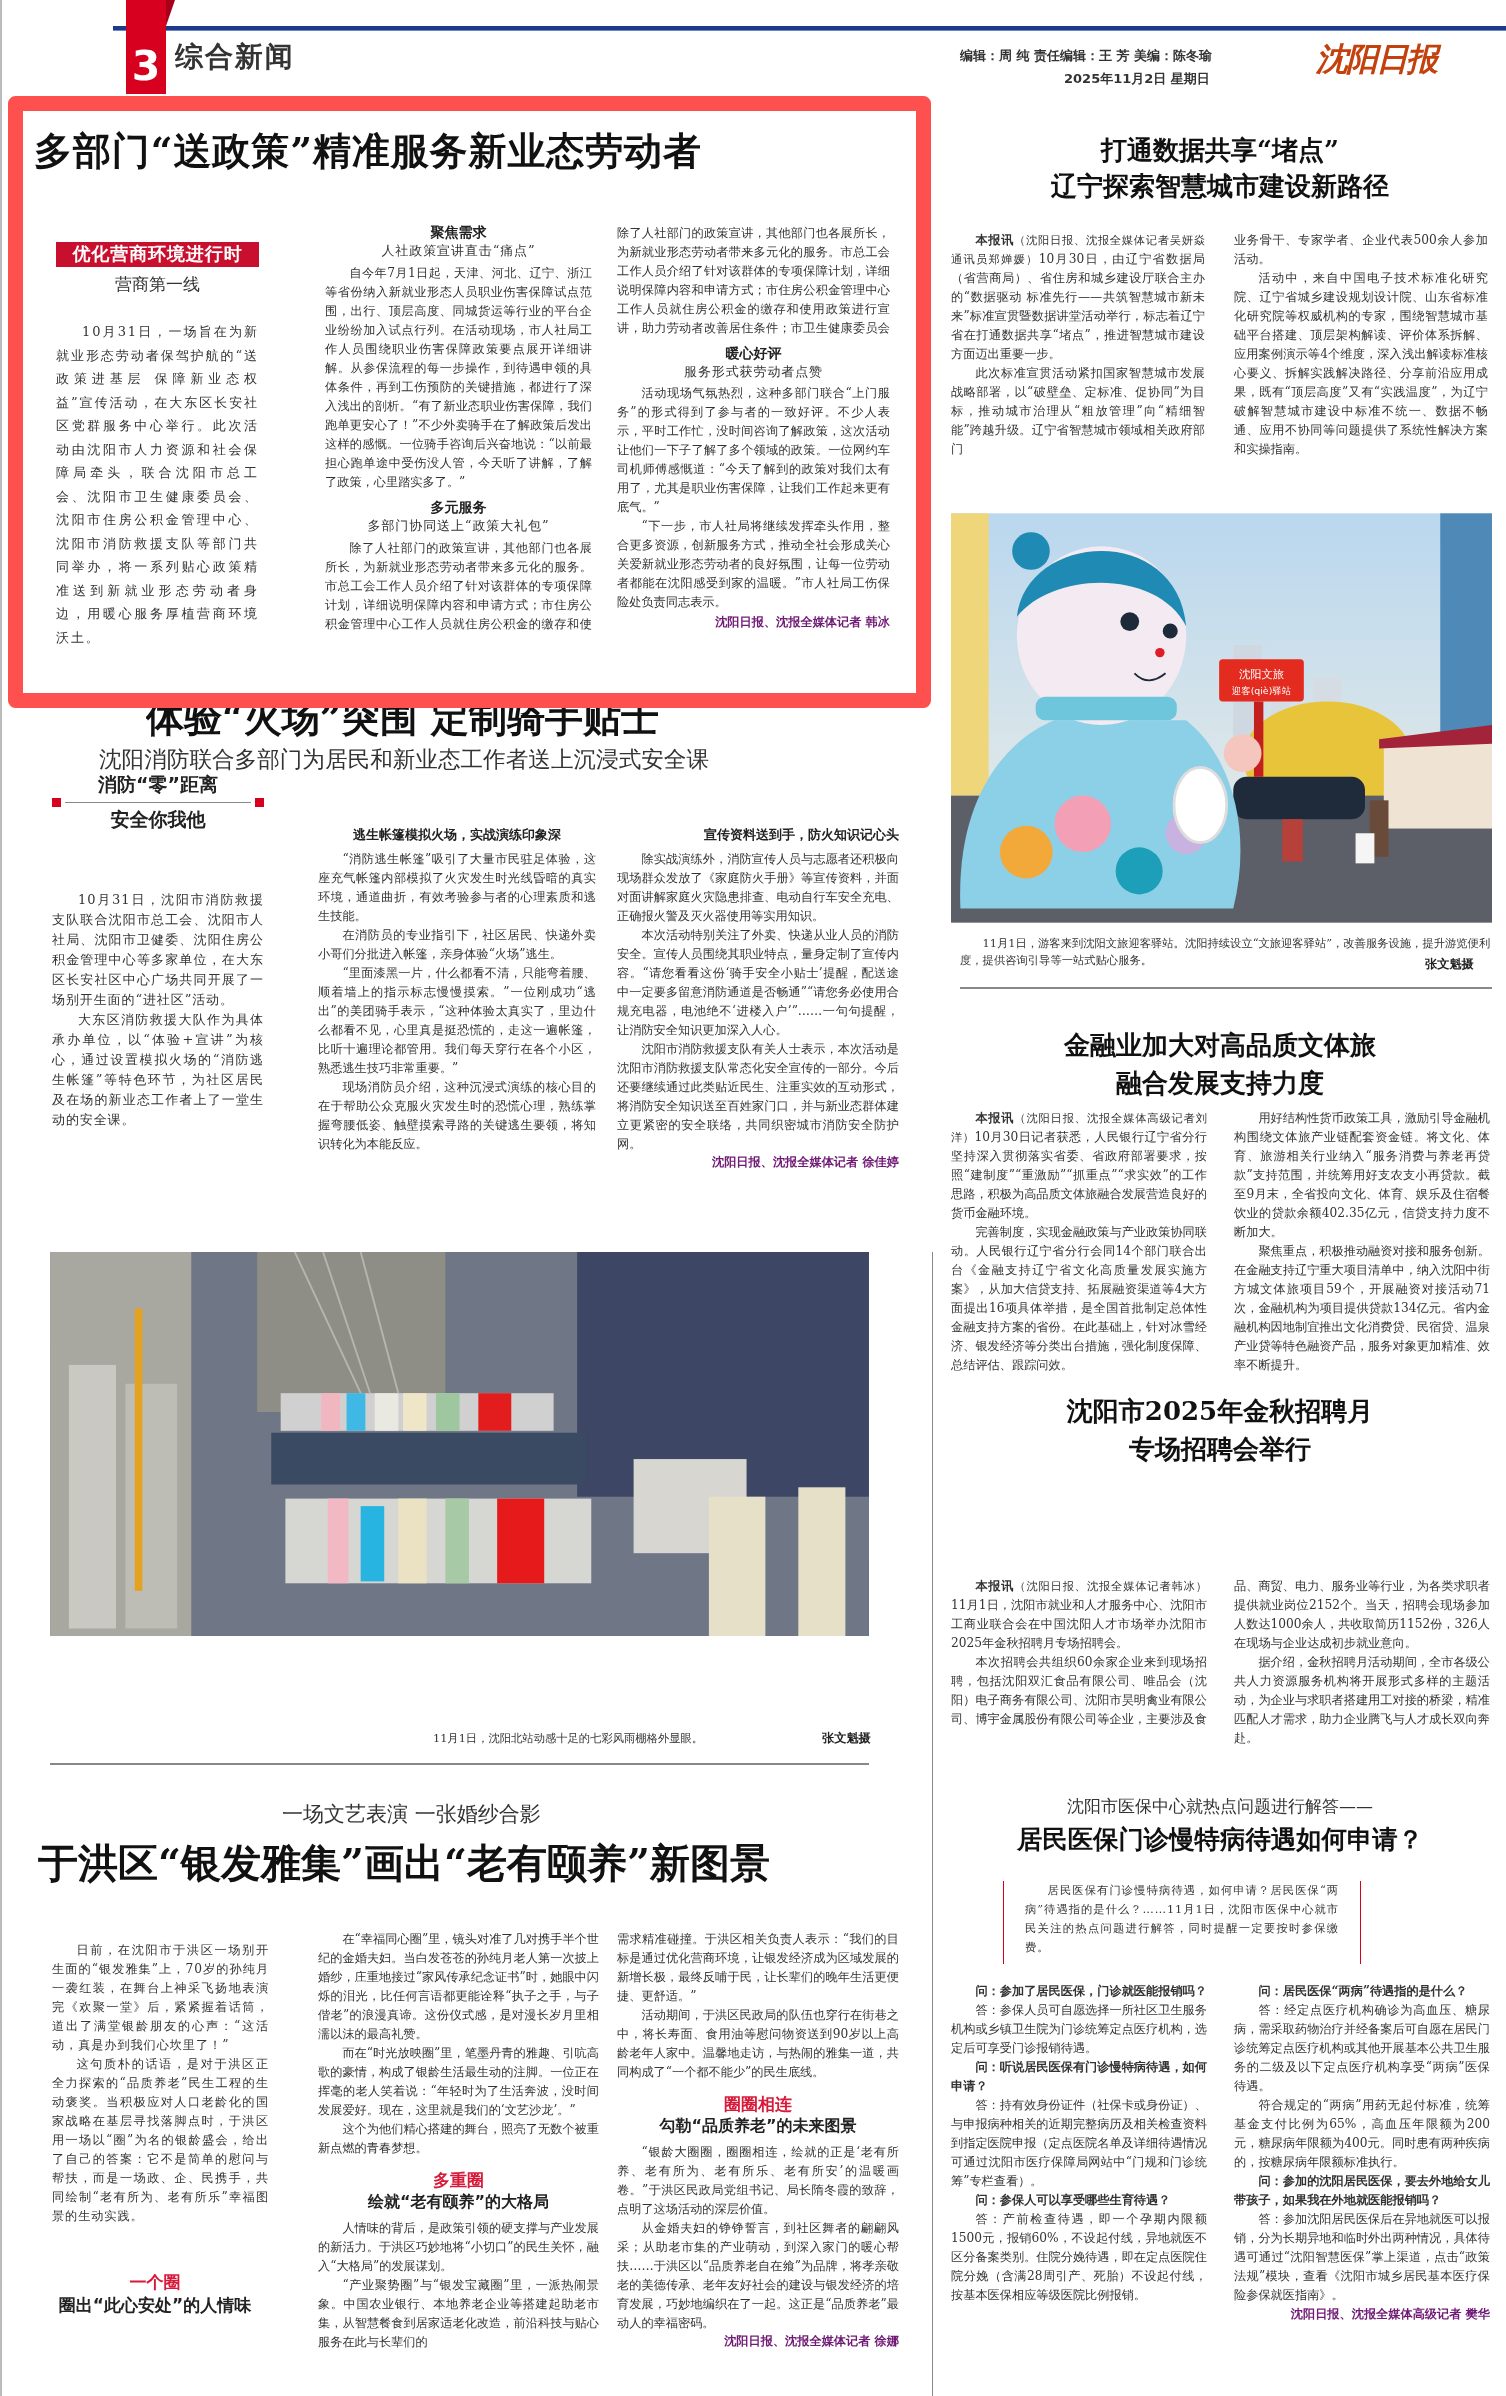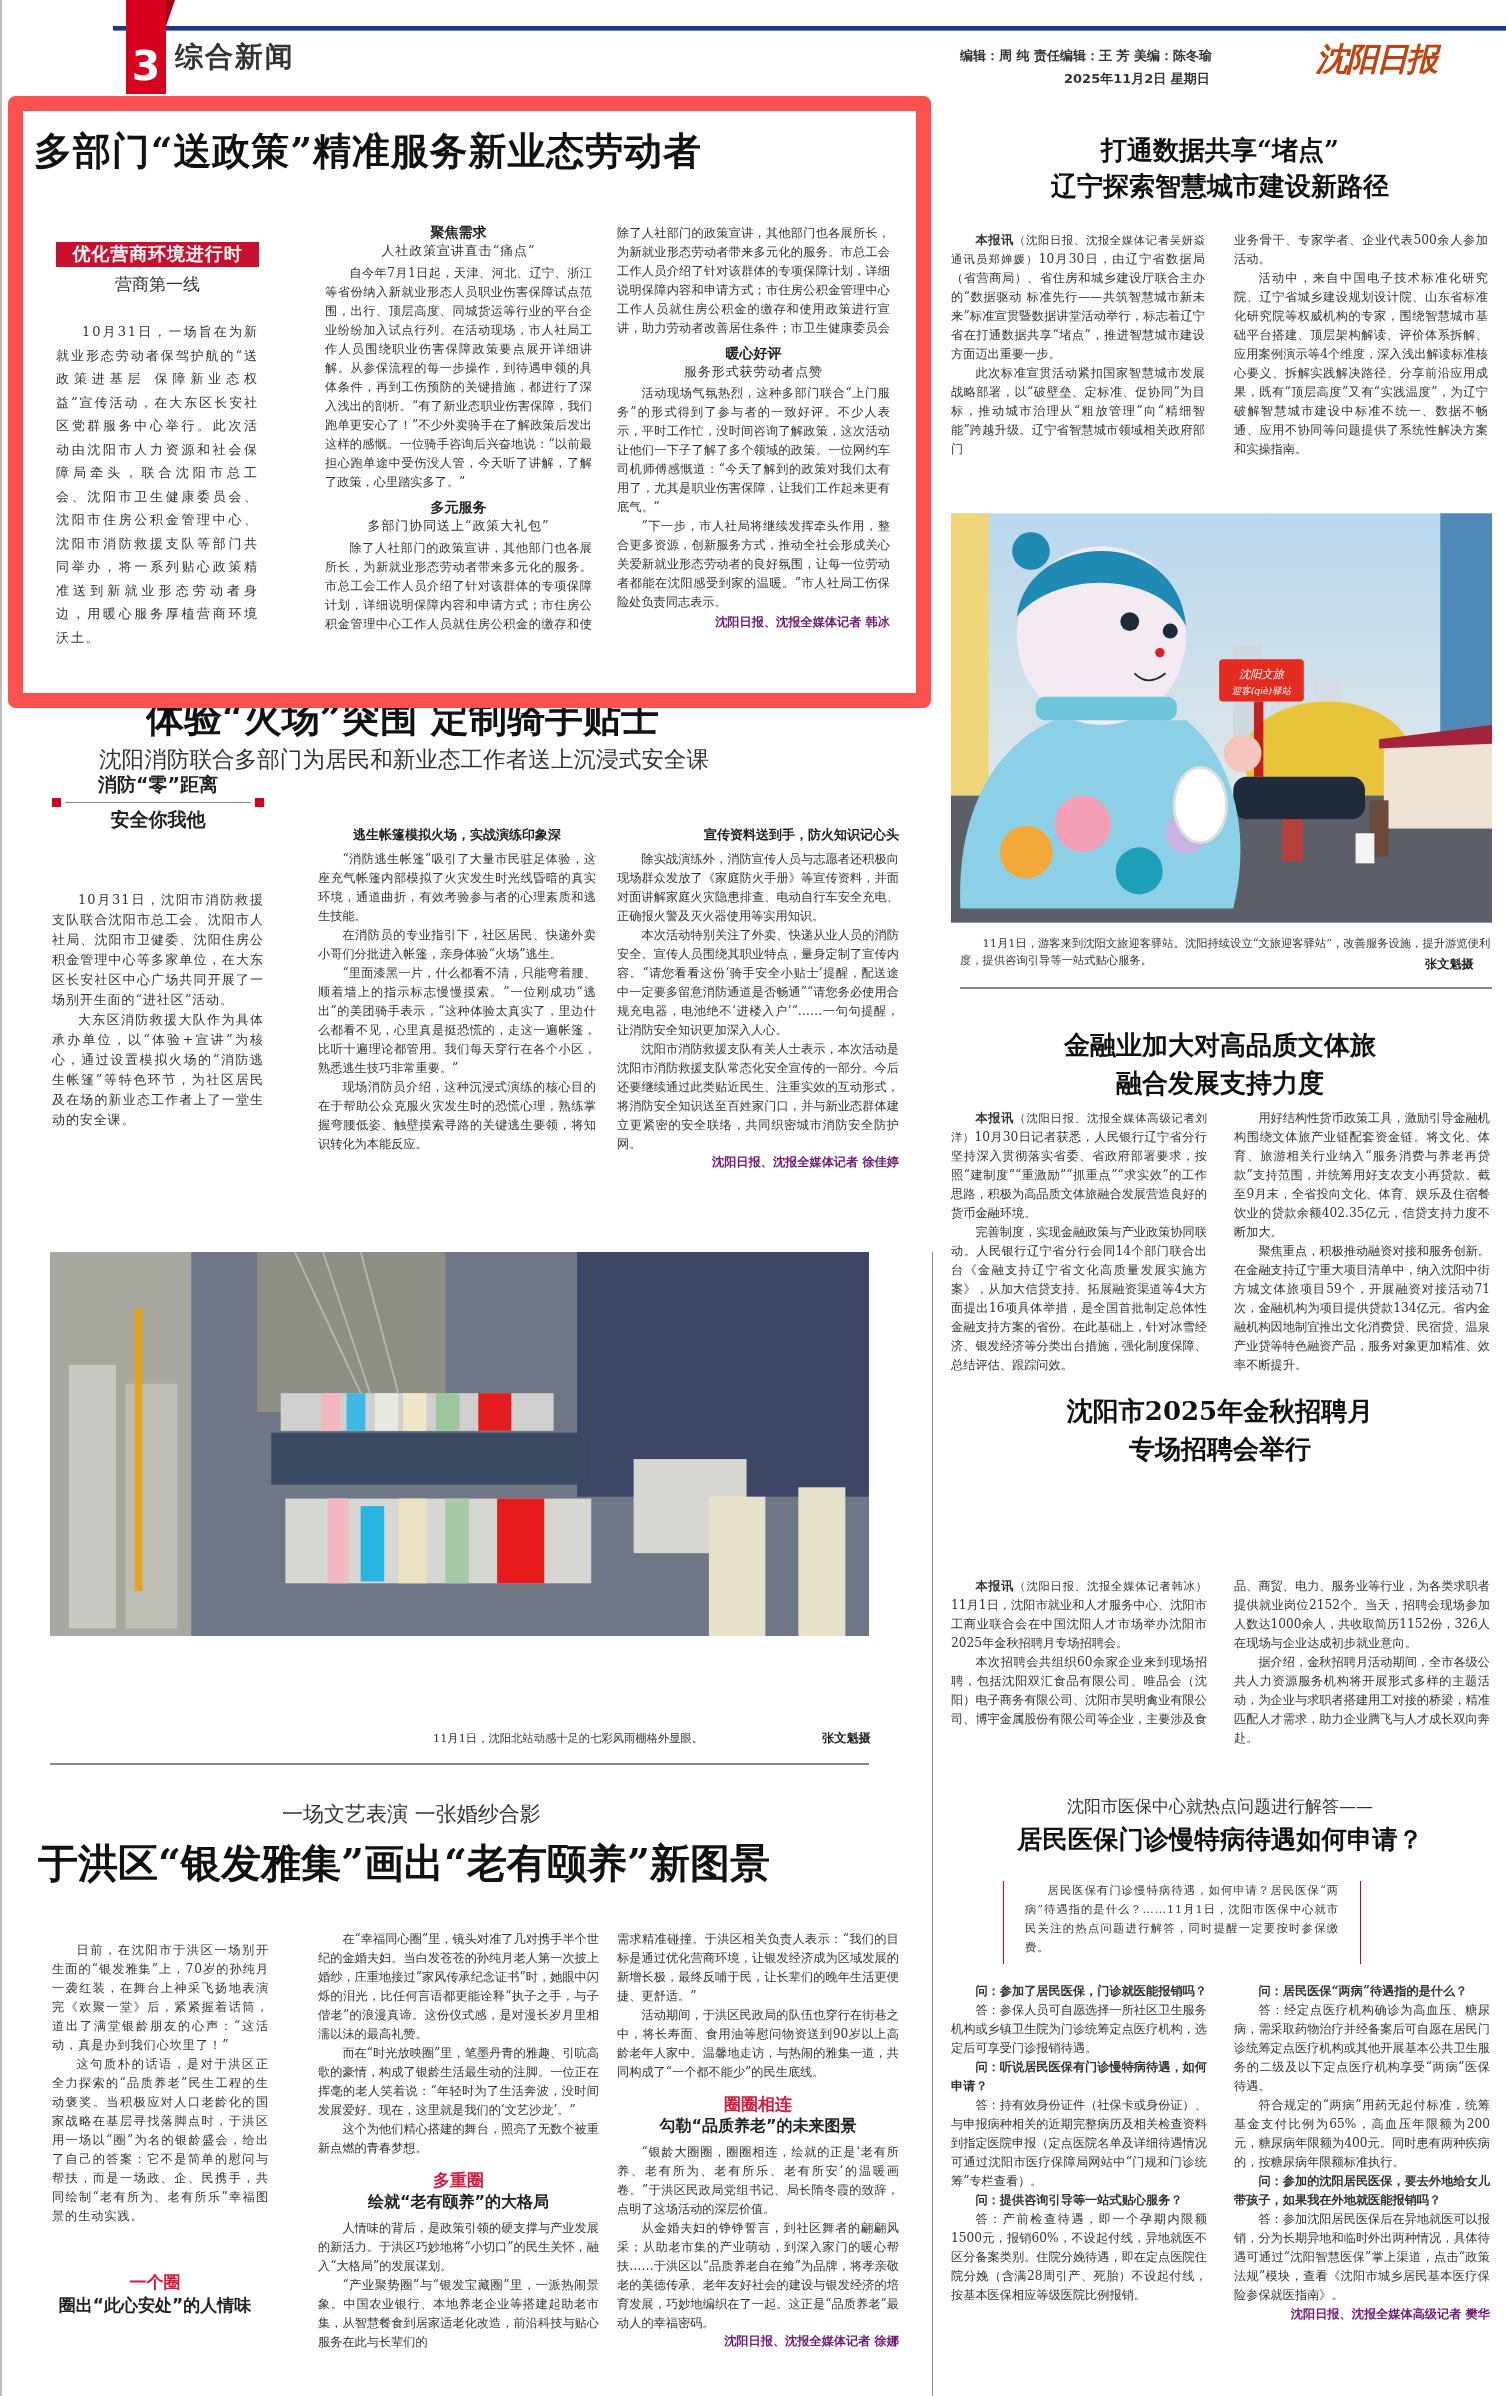--- a/index.html
+++ b/index.html
@@ -25,21 +25,21 @@
   .body-text { font-size: 12.2px; line-height: 19px; color: #333; text-align: justify; }
   .body-text p { text-indent: 2em; }
   .byline { font-family: "DejaVu Sans", sans-serif; font-weight: bold; font-size: 12.2px; text-align: right; color: #701a75; }
   .sub-bold { font-family: "DejaVu Sans", sans-serif; font-weight: bold; font-size: 14px; text-align: center; color: #222; }
   .sub-serif { font-family: "DejaVu Serif", serif; font-size: 13px; text-align: center; color: #333; letter-spacing: 0.9px; }
   .red-label { font-family: "DejaVu Sans", sans-serif; font-weight: bold; color: #d8193a; font-size: 17px; text-align: center; }
   .caption { font-size: 11.3px; color: #333; line-height: 17px; }
   .credit { font-family: "DejaVu Sans", sans-serif; font-weight: bold; font-size: 12.2px; }
   .hr { position: absolute; height: 1.9px; background: #888; }
 
-  .photo { position: absolute; overflow: hidden; font-style: italic; }
+  .photo { position: absolute; overflow: hidden; }
 </style>
 </head>
 <body>
 
 <div class="page-border"></div>
 
 <div>
   <div class="mast-line"></div>
   <div class="page-num">3</div>
   <div class="page-num-tab"></div>
@@ -310,21 +310,21 @@
     <div class="body-text" style="font-size:11.3px;line-height:19px;letter-spacing:0.9px;">
         <p>居民医保有门诊慢特病待遇，如何申请？居民医保“两病”待遇指的是什么？……11月1日，沈阳市医保中心就市民关注的热点问题进行解答，同时提醒一定要按时参保缴费。</p>
       </div>
   </div>
 
   <div class="abs body-text" style="left:951px;top:1982px;width:256px;">
     <p style="font-weight:bold;">问：参加了居民医保，门诊就医能报销吗？</p>
     <p>答：参保人员可自愿选择一所社区卫生服务机构或乡镇卫生院为门诊统筹定点医疗机构，选定后可享受门诊报销待遇。</p>
     <p style="font-weight:bold;">问：听说居民医保有门诊慢特病待遇，如何申请？</p>
     <p>答：持有效身份证件（社保卡或身份证）、与申报病种相关的近期完整病历及相关检查资料到指定医院申报（定点医院名单及详细待遇情况可通过沈阳市医疗保障局网站中“门规和门诊统筹”专栏查看）。</p>
-    <p style="font-weight:bold;">问：提供咨询引导等一站式贴心服务？</p>
+    <p style="font-weight:bold;">问：参保人可以享受哪些生育待遇？</p>
     <p>答：产前检查待遇，即一个孕期内限额1500元，报销60%，不设起付线，异地就医不区分备案类别。住院分娩待遇，即在定点医院住院分娩（含满28周引产、死胎）不设起付线，按基本医保相应等级医院比例报销。</p>
   </div>
   <div class="abs body-text" style="left:1234px;top:1982px;width:256px;">
     <p style="font-weight:bold;">问：居民医保“两病”待遇指的是什么？</p>
     <p>答：经定点医疗机构确诊为高血压、糖尿病，需采取药物治疗并经备案后可自愿在居民门诊统筹定点医疗机构或其他开展基本公共卫生服务的二级及以下定点医疗机构享受“两病”医保待遇。</p>
     <p>符合规定的“两病”用药无起付标准，统筹基金支付比例为65%，高血压年限额为200元，糖尿病年限额为400元。同时患有两种疾病的，按糖尿病年限额标准执行。</p>
     <p style="font-weight:bold;">问：参加的沈阳居民医保，要去外地给女儿带孩子，如果我在外地就医能报销吗？</p>
     <p>答：参加沈阳居民医保后在异地就医可以报销，分为长期异地和临时外出两种情况，具体待遇可通过“沈阳智慧医保”掌上渠道，点击“政策法规”模块，查看《沈阳市城乡居民基本医疗保险参保就医指南》。</p>
     <div class="byline">沈阳日报、沈报全媒体高级记者 樊华</div>
   </div>

